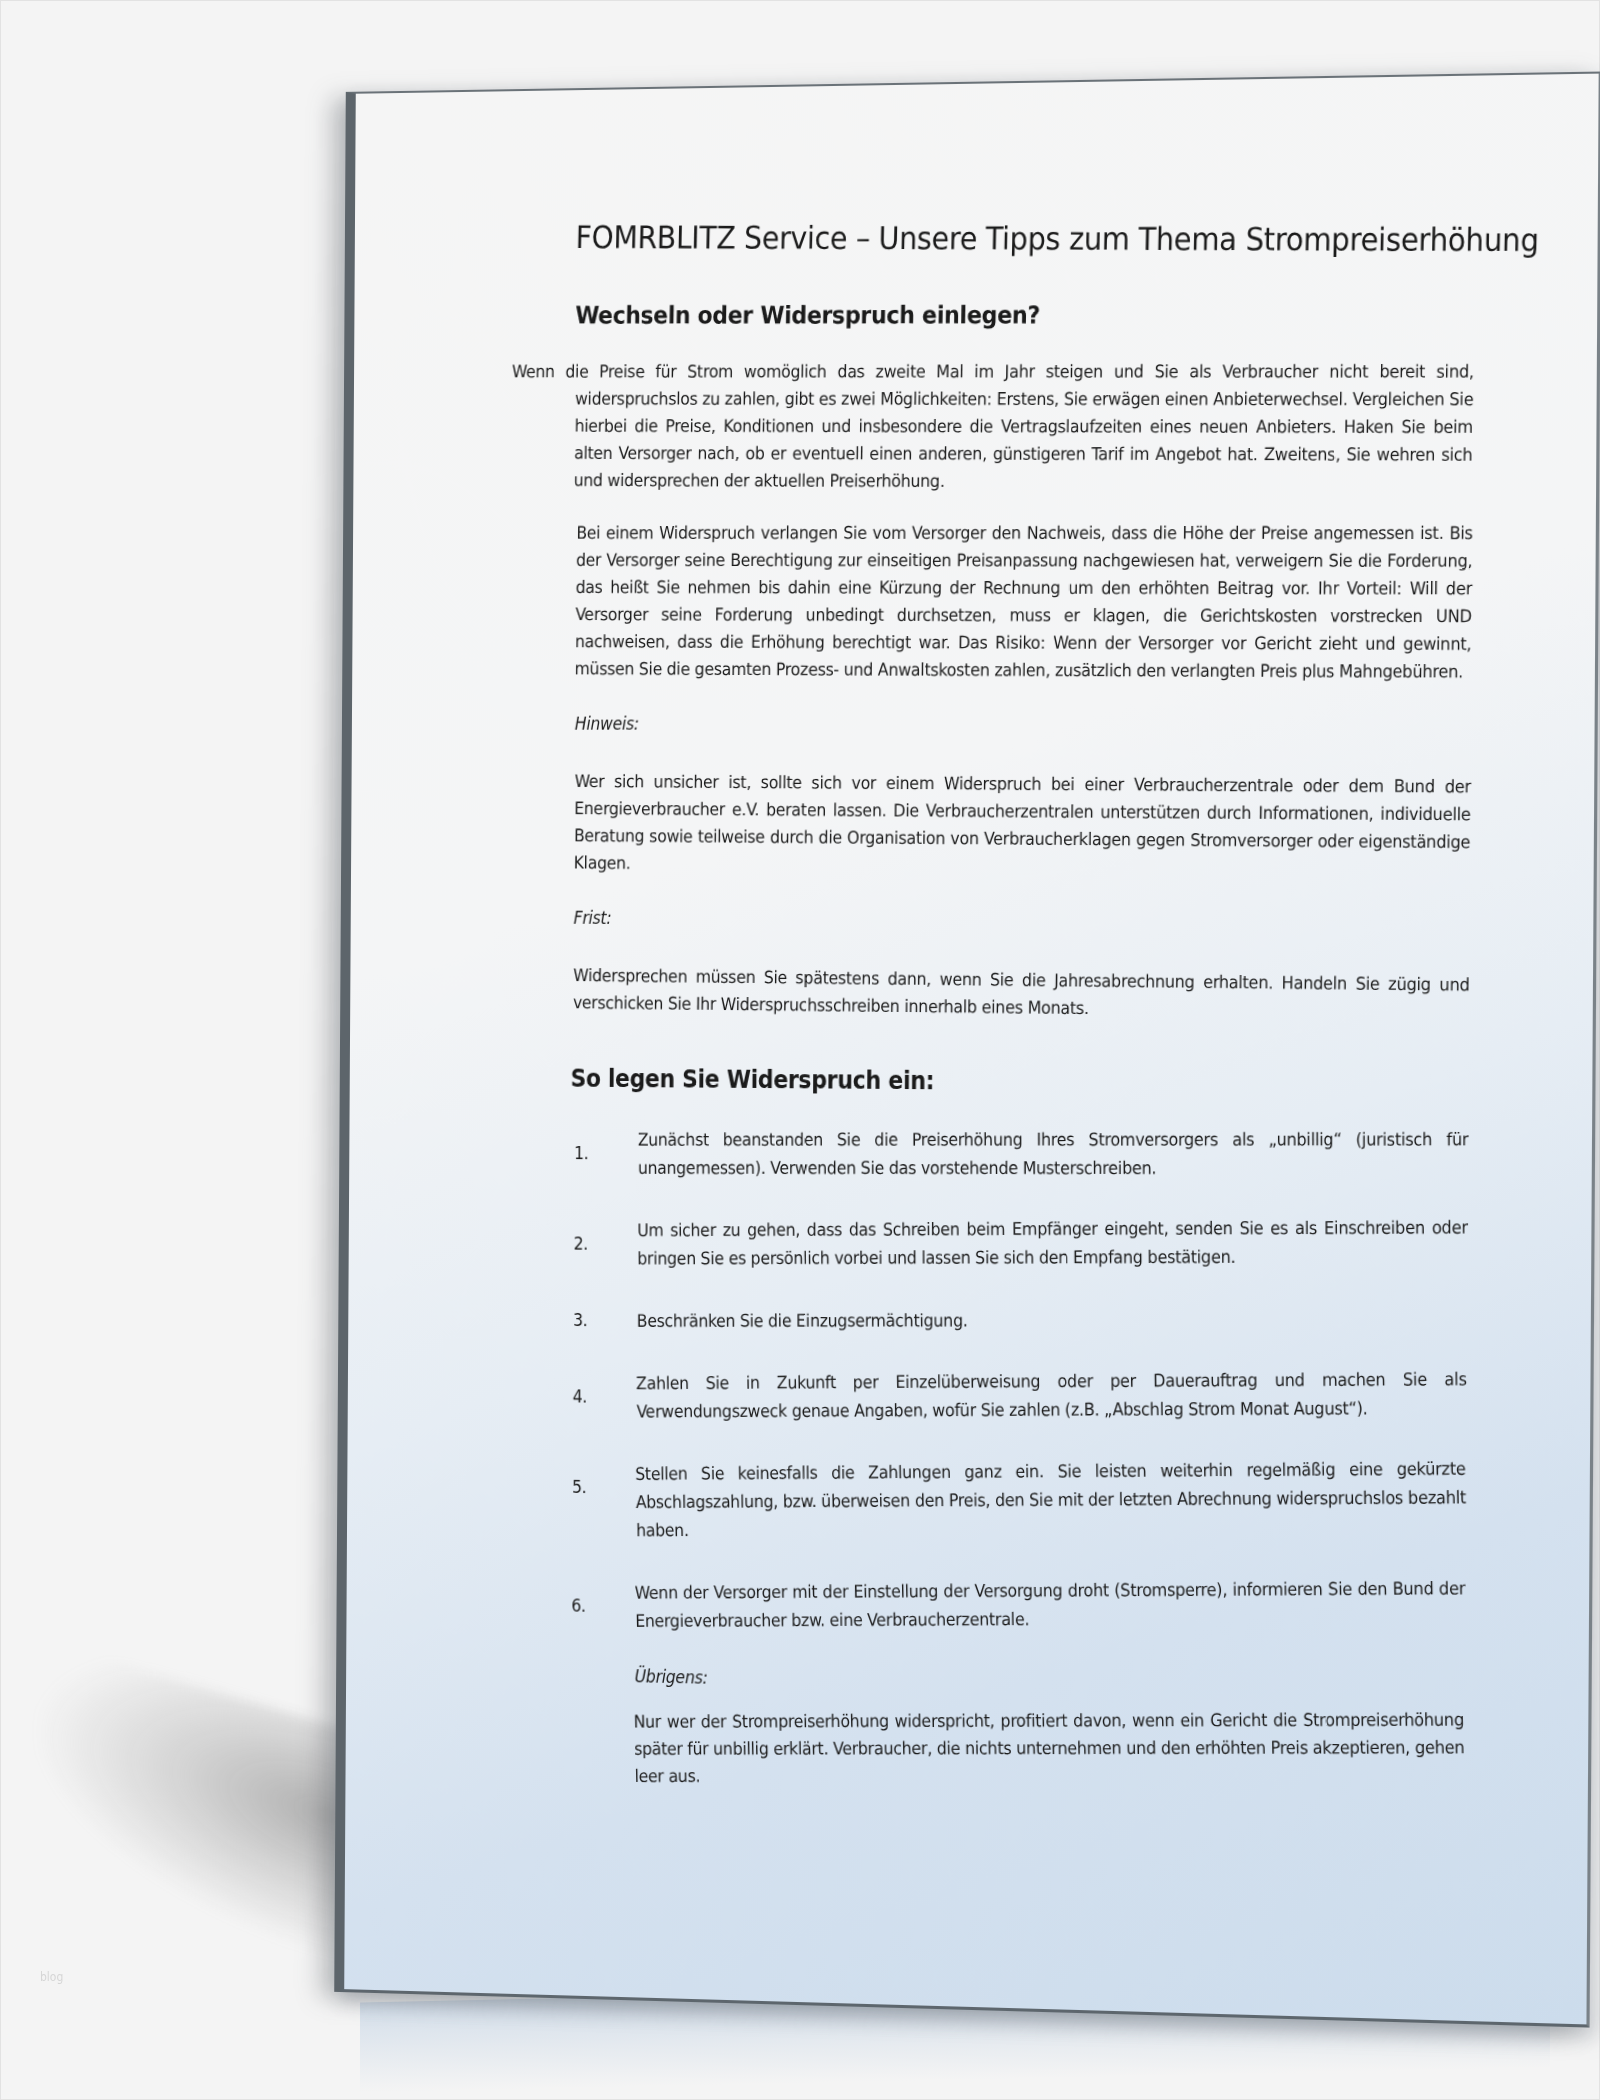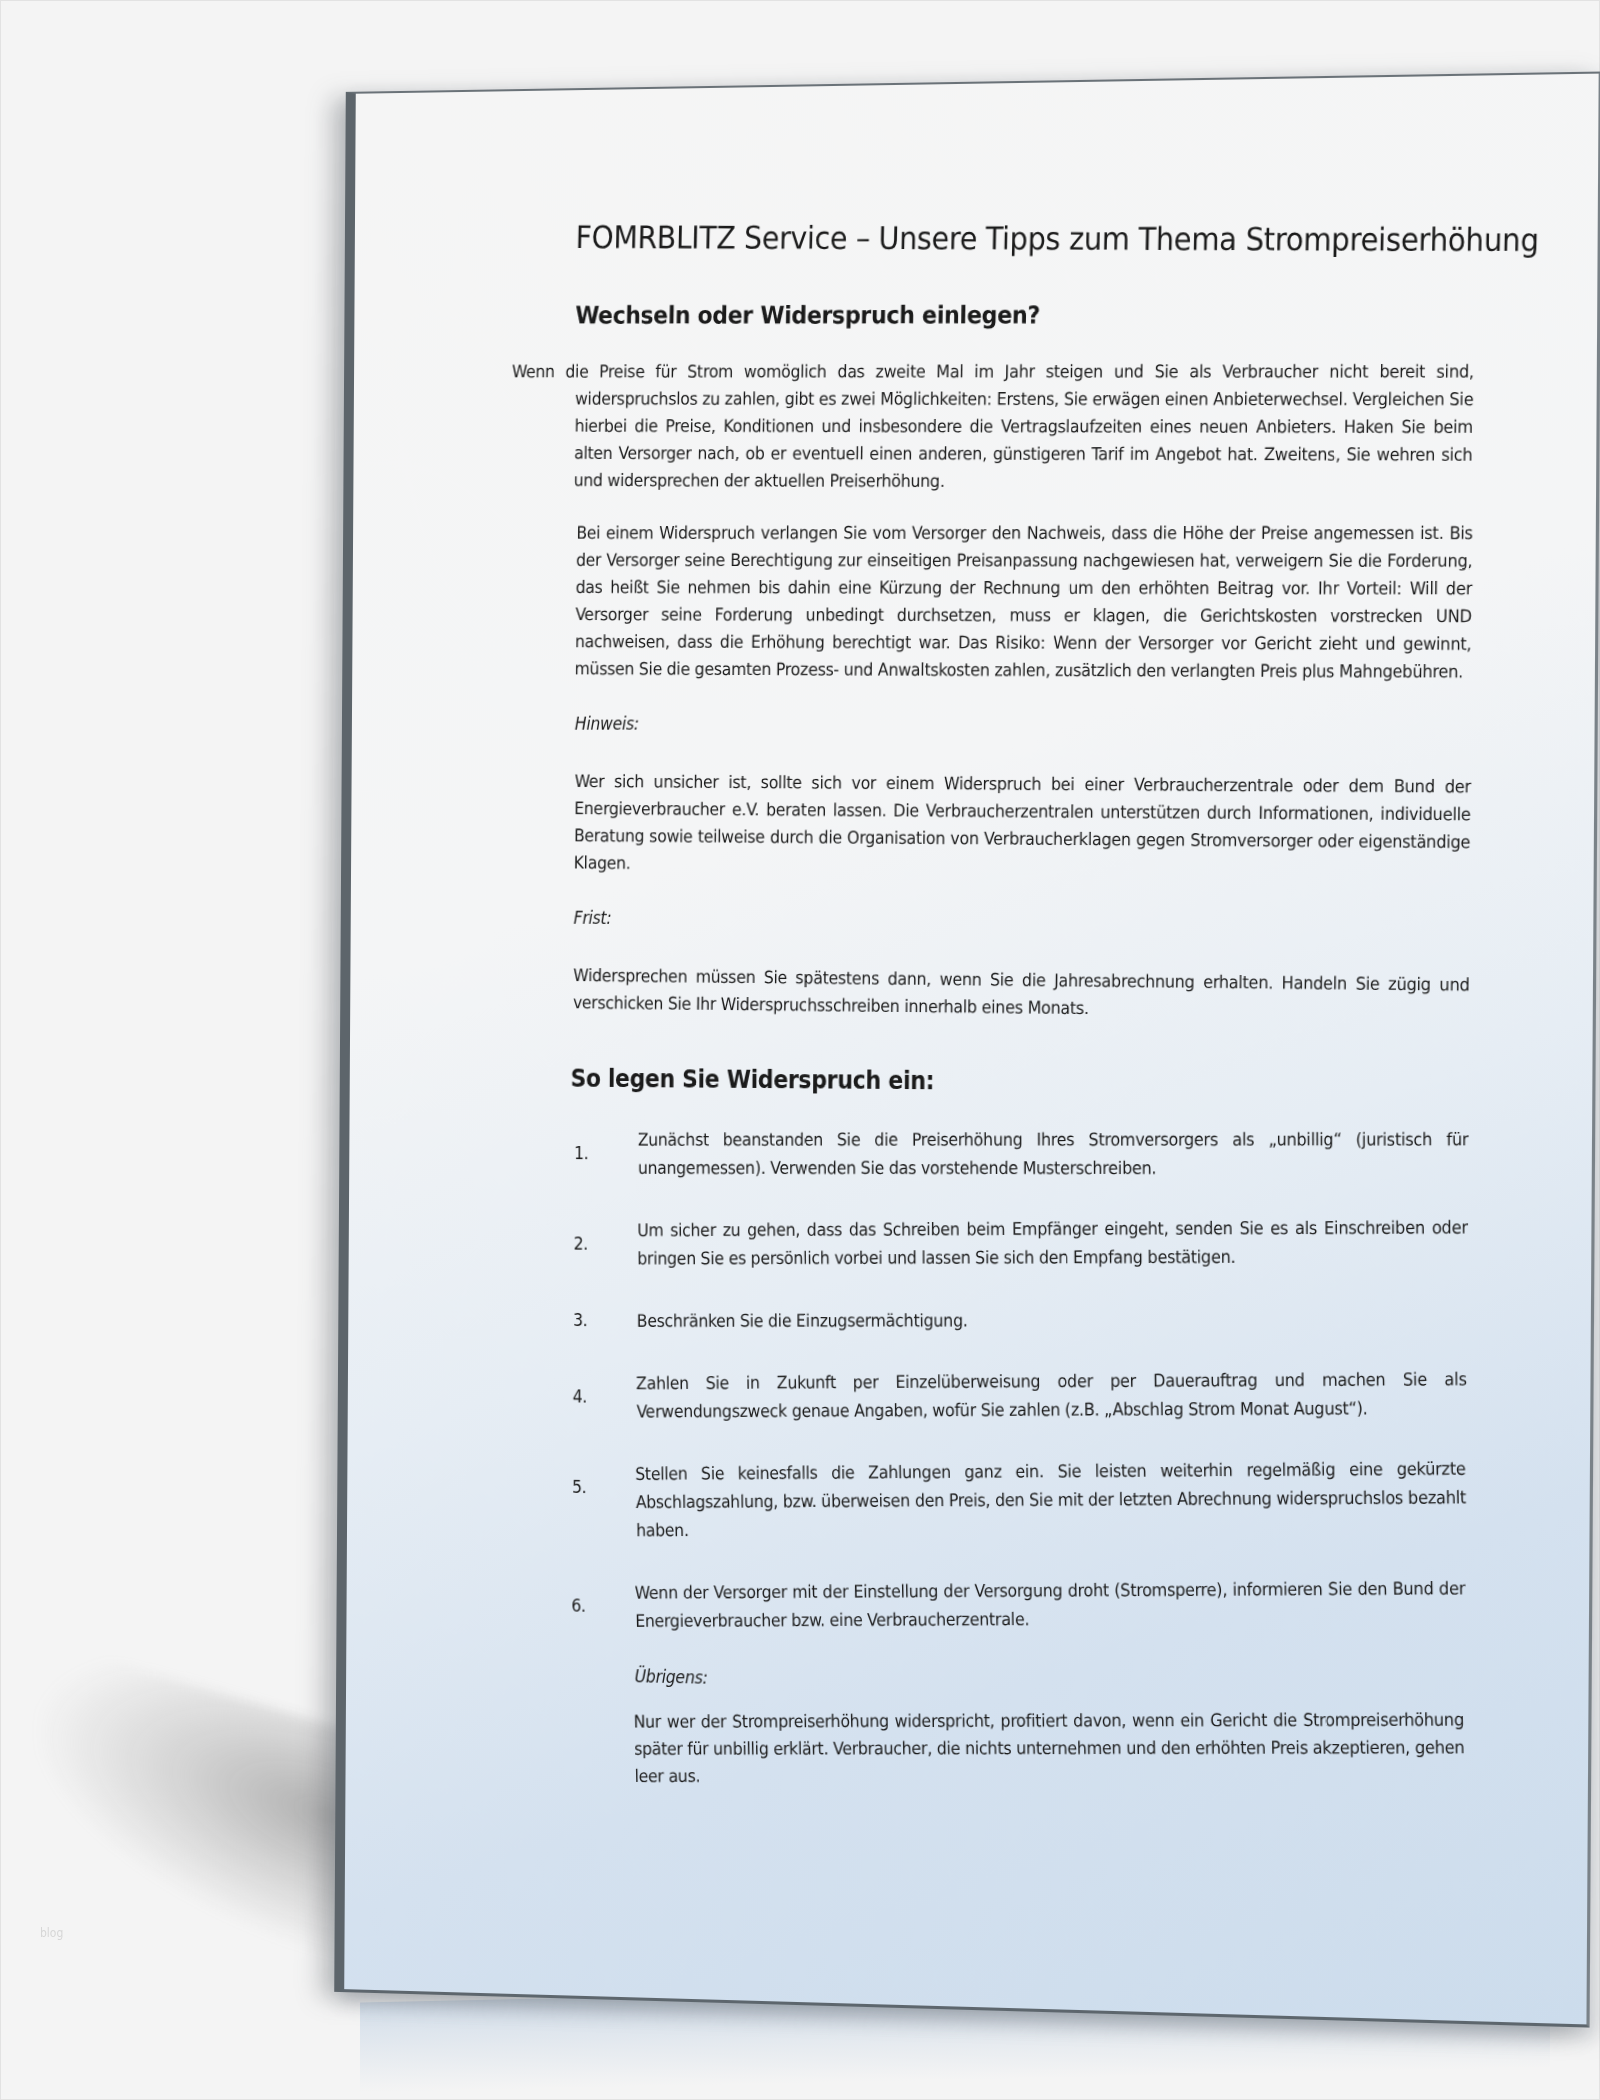--- a/index.html
+++ b/index.html
@@ -66,21 +66,21 @@
     font-size:17.2px; line-height:28px; letter-spacing:-0.25px;
   }
   ol.steps li .num {
     position:absolute; left:2px; top:14px; font-size:17.2px;
   }
   ol.steps li .txt { display:block; text-align:justify; transform-origin:left; }
   .after-list { padding-left:65px; }
   .after-list .label-italic { margin-top:-6px; margin-bottom:18px; }
   .after-list p.para { transform:rotate(-1.4deg); text-align:justify; }
   .watermark {
-    position:absolute; left:40px; top:1926px; font-size:12px; color:#d6d6d6;
+    position:absolute; left:40px; top:1970px; font-size:12px; color:#d6d6d6;
   }
 </style>
 </head>
 <body>
 
 <div class="outer-frame"></div>
 <div class="cast-shadow"></div>
 <div class="reflection"></div>
 
 <div class="page-wrap">

